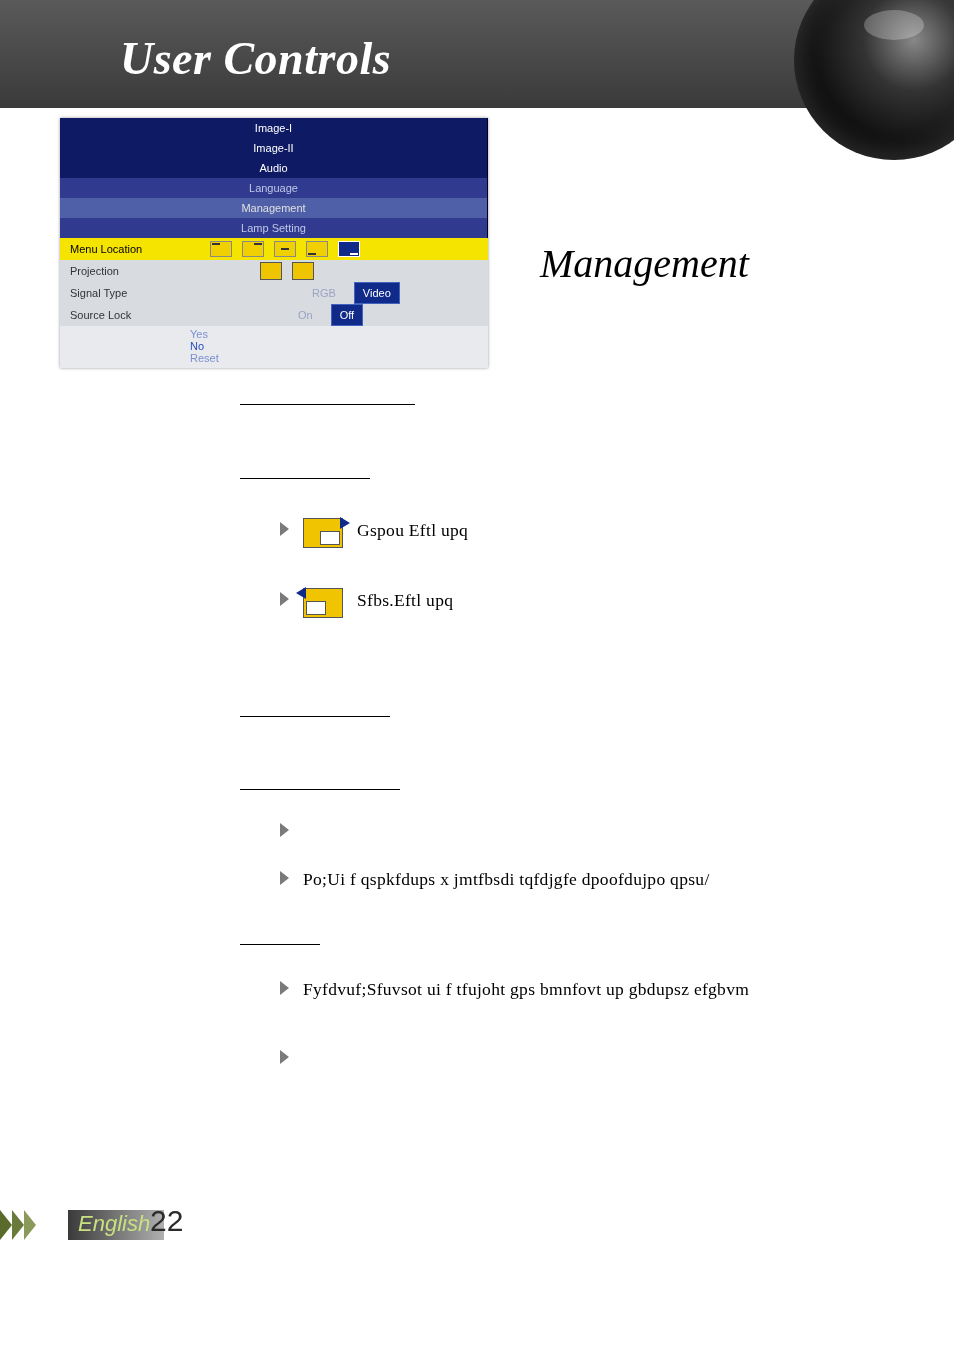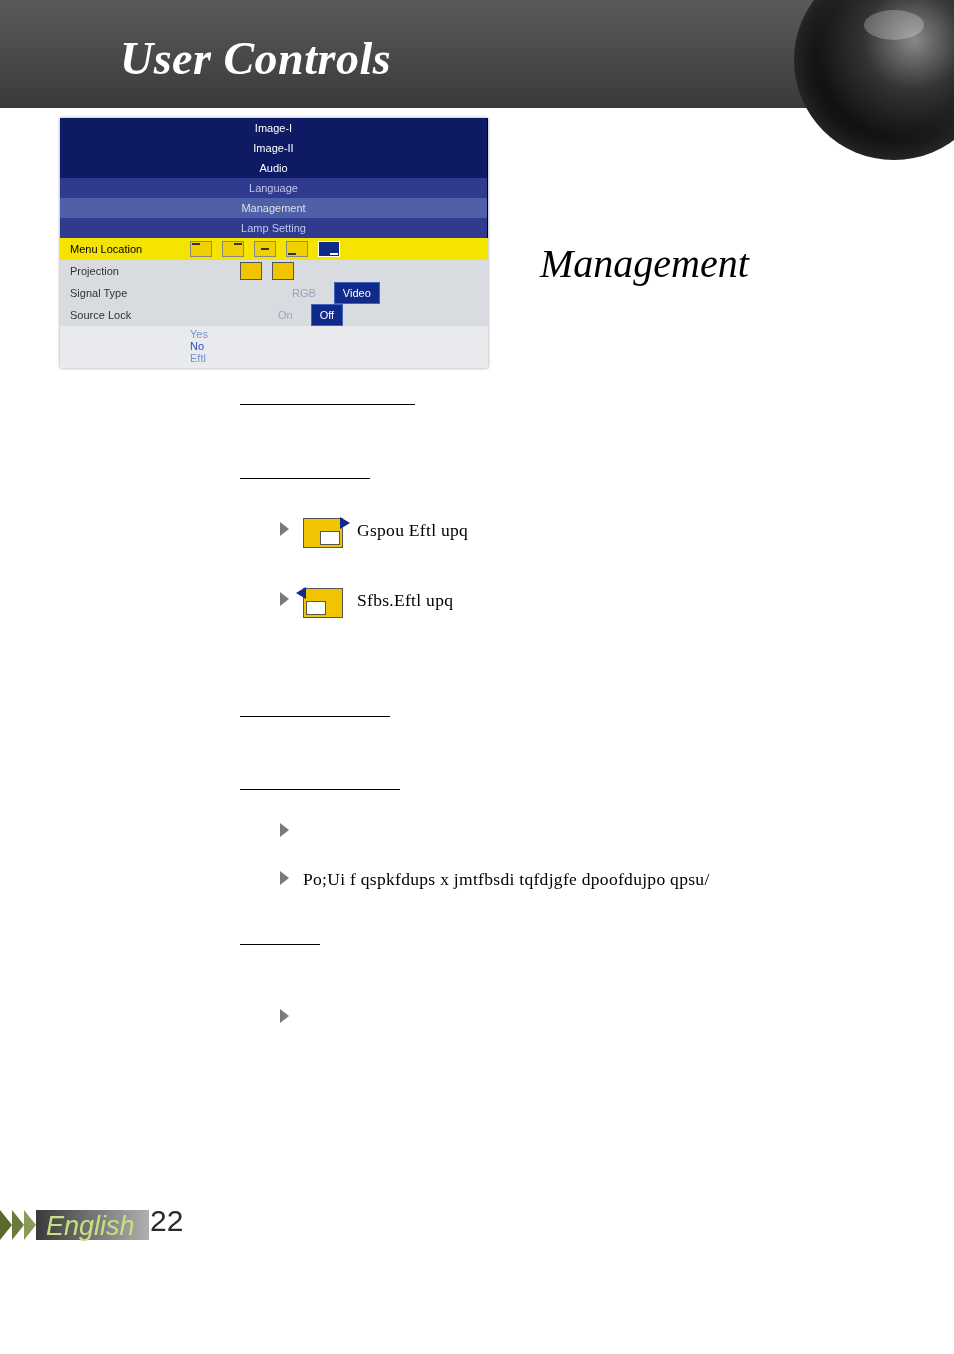--- a/index.html
+++ b/index.html
@@ -78,20 +78,21 @@
   .osd-body {
     background: #d8dbe0;
   }
   .osd-row {
     display: flex;
     align-items: center;
     height: 22px;
     padding: 0 10px;
     font-size: 11px;
     color: #333;
+    gap: 20px;
   }
   .osd-row.highlight { background: #f5e400; color:#000; }
   .osd-label { width: 120px; }
   .osd-cells { display:flex; gap:10px; align-items:center;}
   .loc-cell {
     width: 20px; height: 14px;
     background: #f0d000;
     border: 1px solid #888;
     position: relative;
   }
@@ -213,23 +214,24 @@
     border-left:12px solid;
   }
   .chev.c1{border-left-color:#5a6a2a;}
   .chev.c2{border-left-color:#6a7a3a;}
   .chev.c3{border-left-color:#8a9a5a;}
   .footer-lang {
     background: linear-gradient(to right, #3a3a3a, #b0b0b0);
     color:#c8e080;
     font-family: Arial, sans-serif;
     font-style: italic;
-    font-size:27px;
+    font-size:22px;
     padding:1px 14px 3px 10px;
     height:26px;
+    margin-left:32px;
   }
   .page-num {
     position:absolute;
     left:150px; top:1204px;
     font-size:30px;
     font-family: Arial, sans-serif;
     color:#2a2a2a;
   }
 
   .spacer { height: 24px; }
@@ -291,21 +293,21 @@
     <div class="osd-row">
       <div class="osd-label">Source Lock</div>
       <div class="osd-cells" style="margin-left:80px;">
         <span class="txt-dim">On</span>
         <span class="btn-blue">Off</span>
       </div>
     </div>
     <div class="osd-footer">
       <span style="color:#7a90d0;">Yes</span>
       <span>No</span>
-      <span style="color:#7a90d0;">Eftl</span>
+      <span style="color:#7a90d0;">Reset</span>
     </div>
   </div>
 </div>
 
 <div class="section-title">Management</div>
 
 <div class="content">
 
   <div class="spacer"></div>
   <span class="uline u1"></span>
@@ -345,20 +347,24 @@
   </div>
   <div style="height:14px;"></div>
   <div class="bul">
     <div class="tri"></div>
     <span class="bodytext">Po;Ui f qspkfdups x jmtfbsdi tqfdjgfe dpoofdujpo qpsu/</span>
   </div>
 
   <div class="spacer"></div>
   <span class="uline u5"></span>
   <div style="height:18px;"></div>
+  <div class="bul">
+    <div class="tri"></div>
+    <span class="bodytext">Fyfdvuf;Sfuvsot ui f tfujoht gps bmnfovt up gbdupsz efgbvm</span>
+  </div>
   <div style="height:28px;"></div>
   <div class="bul">
     <div class="tri"></div>
   </div>
 
 </div>
 
 <div class="footer-bar">
   <div class="chev c1"></div>
   <div class="chev c2"></div>

